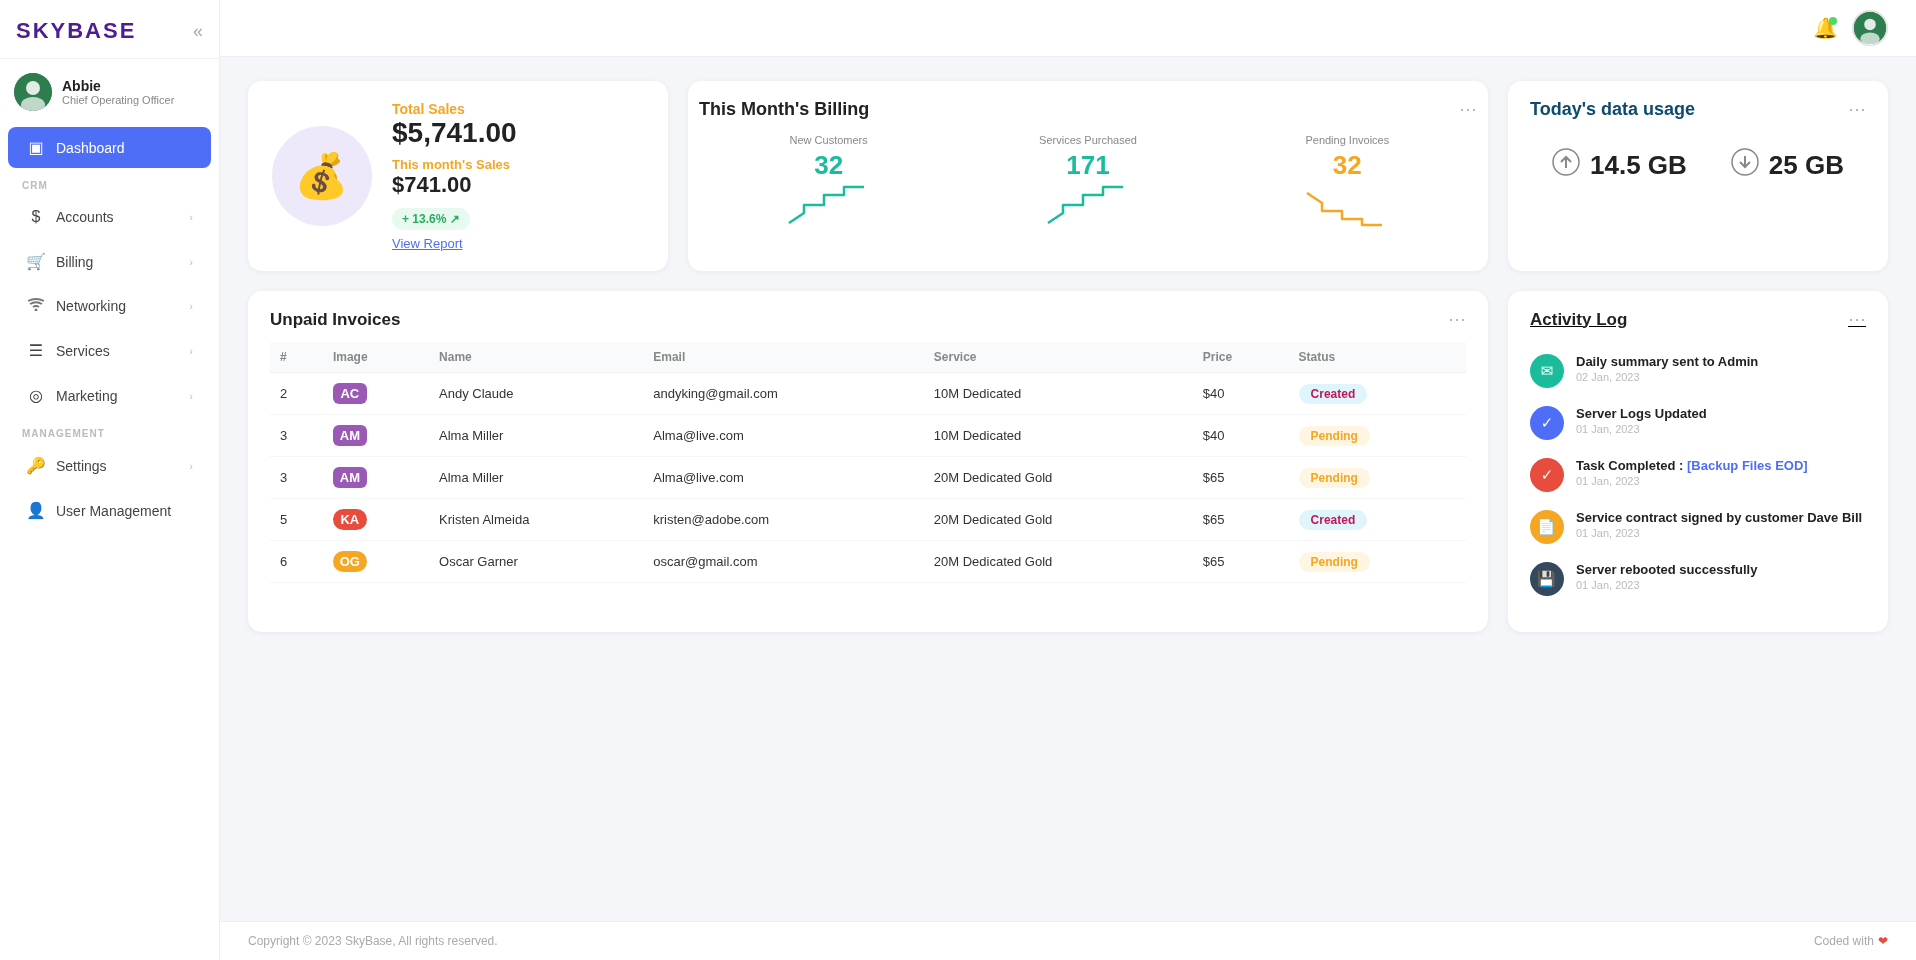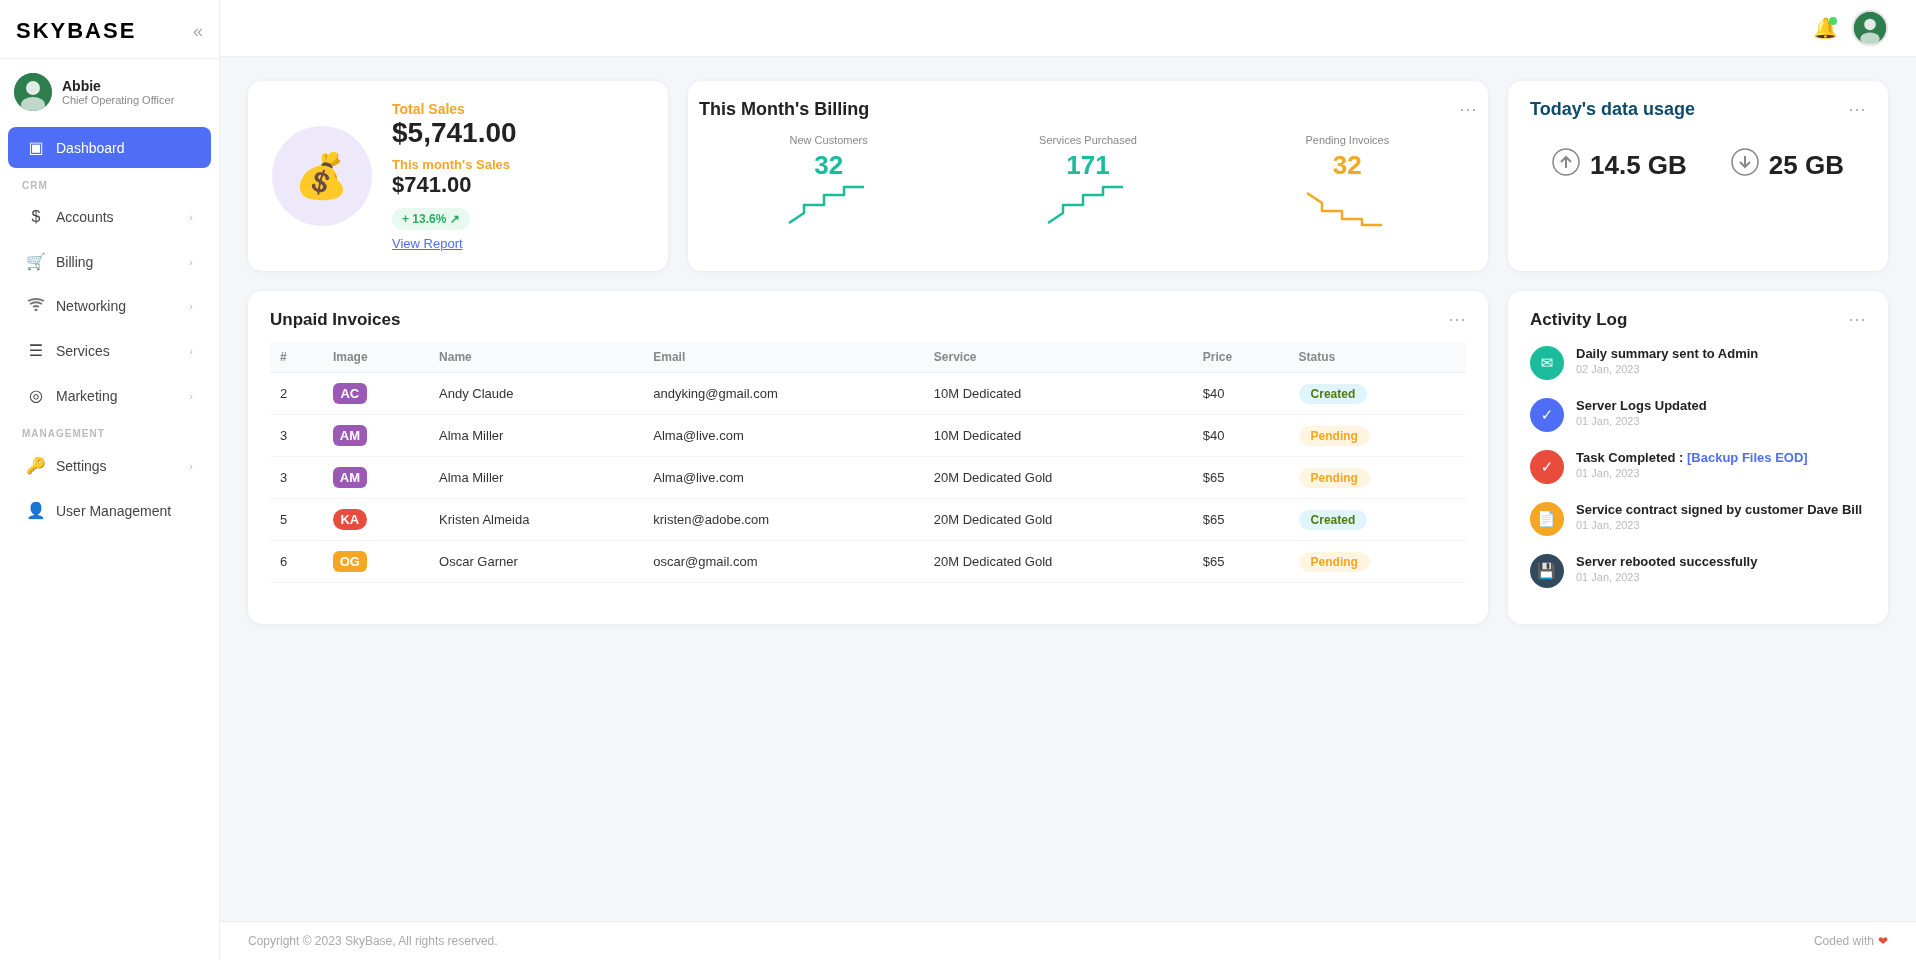--- a/index.html
+++ b/index.html
@@ -20,21 +20,21 @@
       display: flex;
       align-items: center;
       justify-content: space-between;
       padding: 18px 16px 14px 16px;
       border-bottom: 1px solid #f0f0f0;
     }
     .logo-text {
       font-size: 22px;
       font-weight: 800;
       letter-spacing: 2px;
-      color: #000000;
+      color: #4c1d95;
     }
     .collapse-btn {
       cursor: pointer;
       color: #aaa;
       font-size: 18px;
     }
     .sidebar-profile {
       display: flex;
       align-items: center;
       gap: 10px;
@@ -237,26 +237,26 @@
       overflow: hidden;
       display: flex; align-items: center; justify-content: center;
     }
     .status-badge {
       display: inline-block;
       padding: 3px 12px;
       border-radius: 20px;
       font-size: 12px;
       font-weight: 600;
     }
-    .status-created { background: #e0f4fb; color: #4d7c0f; }
+    .status-created { background: #e0f4fb; color: #be185d; }
     .status-pending { background: #fff5e0; color: #f5a623; }
 
     
     .activity-card { padding: 18px 22px; }
-    .activity-header { display: flex; align-items: center; justify-content: space-between; margin-bottom: 16px; }
+    .activity-header { display: flex; align-items: center; justify-content: space-between; margin-bottom: 24px; text-decoration: underline; }
     .activity-title { font-size: 17px; font-weight: 700; color: #222; }
     .activity-item { display: flex; align-items: flex-start; gap: 12px; margin-bottom: 18px; }
     .activity-icon {
       width: 34px; height: 34px;
       border-radius: 50%;
       display: flex; align-items: center; justify-content: center;
       font-size: 15px;
       flex-shrink: 0;
       color: #fff;
     }
@@ -535,21 +535,21 @@
     </td>
     <td>Kristen Almeida</td>
     <td>kristen@adobe.com</td>
     <td>20M Dedicated Gold</td>
     <td>$65</td>
     <td><span class="status-badge status-created">Created</span></td>
   </tr>
               <tr>
     <td>6</td>
     <td>
-      <div class="user-thumb" style="background:#f5a623; color:#fff; font-weight:700; font-size:13px; border-radius:6px; display:flex; align-items:center; justify-content:center;">OG</div>
+      <div class="user-thumb" style="background:#f5a623; color:#fff; font-weight:700; font-size:13px; border-radius:12px; display:flex; align-items:center; justify-content:center;">OG</div>
     </td>
     <td>Oscar Garner</td>
     <td>oscar@gmail.com</td>
     <td>20M Dedicated Gold</td>
     <td>$65</td>
     <td><span class="status-badge status-pending">Pending</span></td>
   </tr>
             </tbody>
         </table>
       </div>

